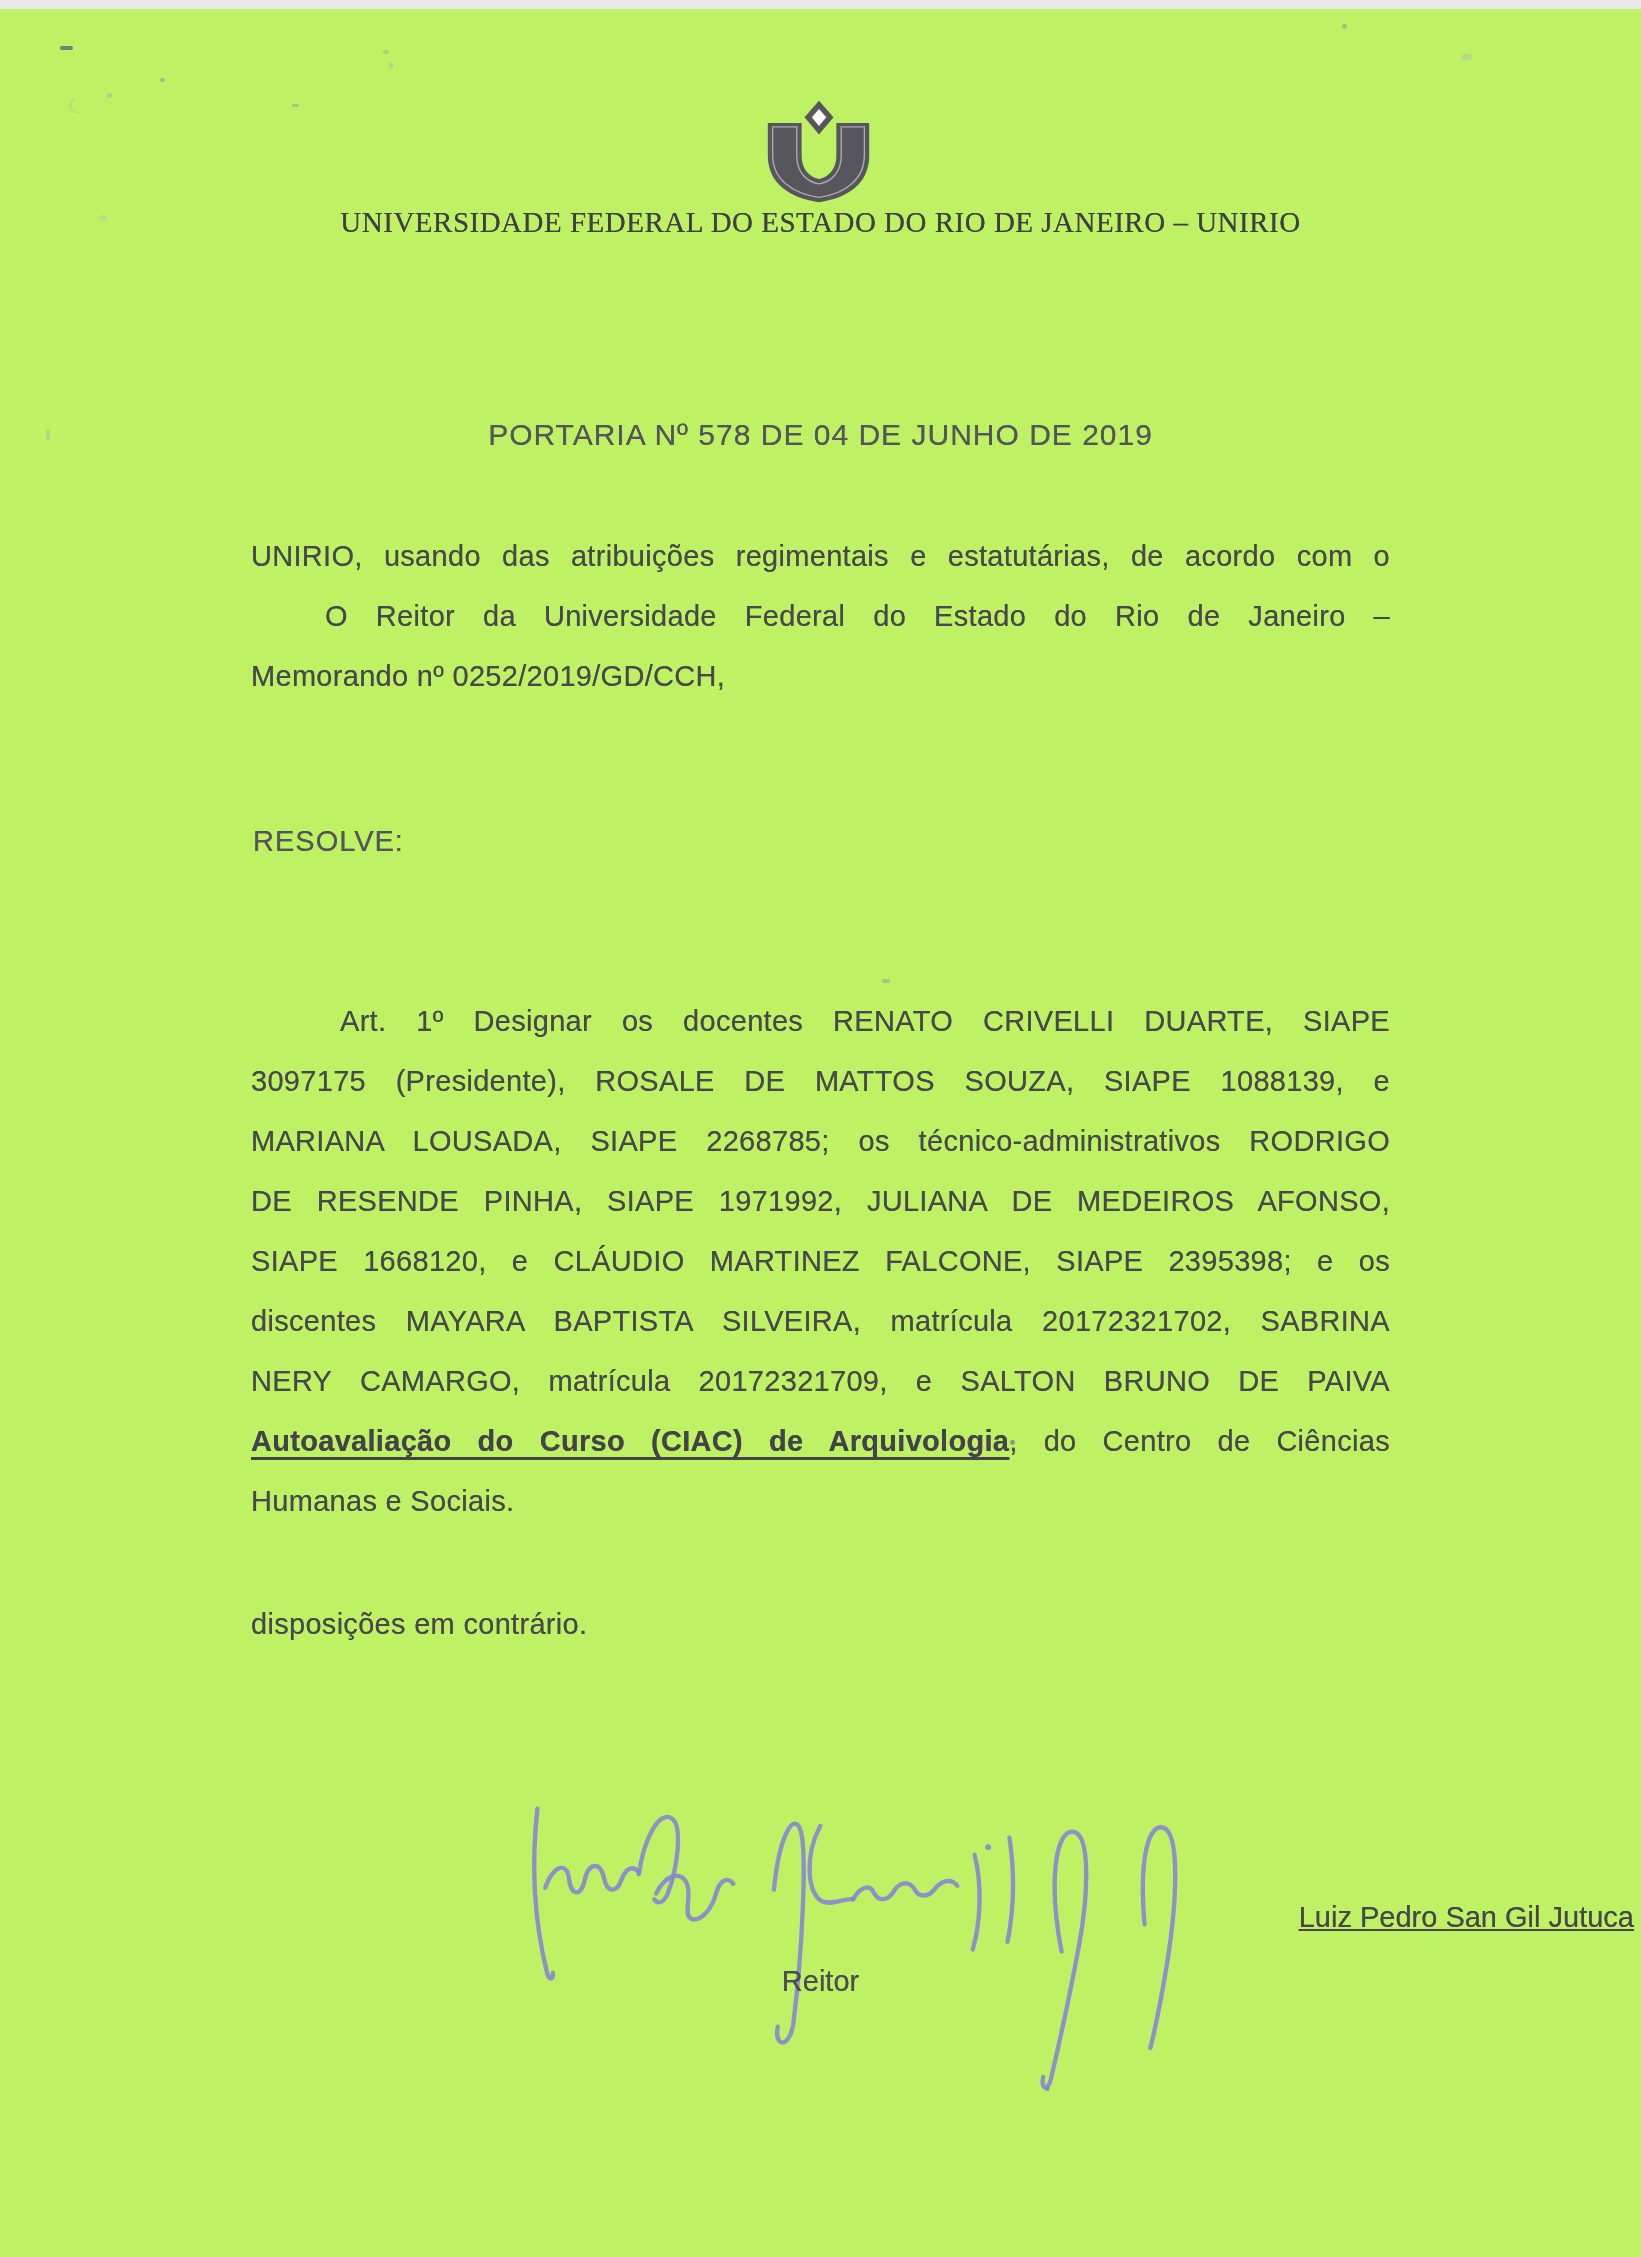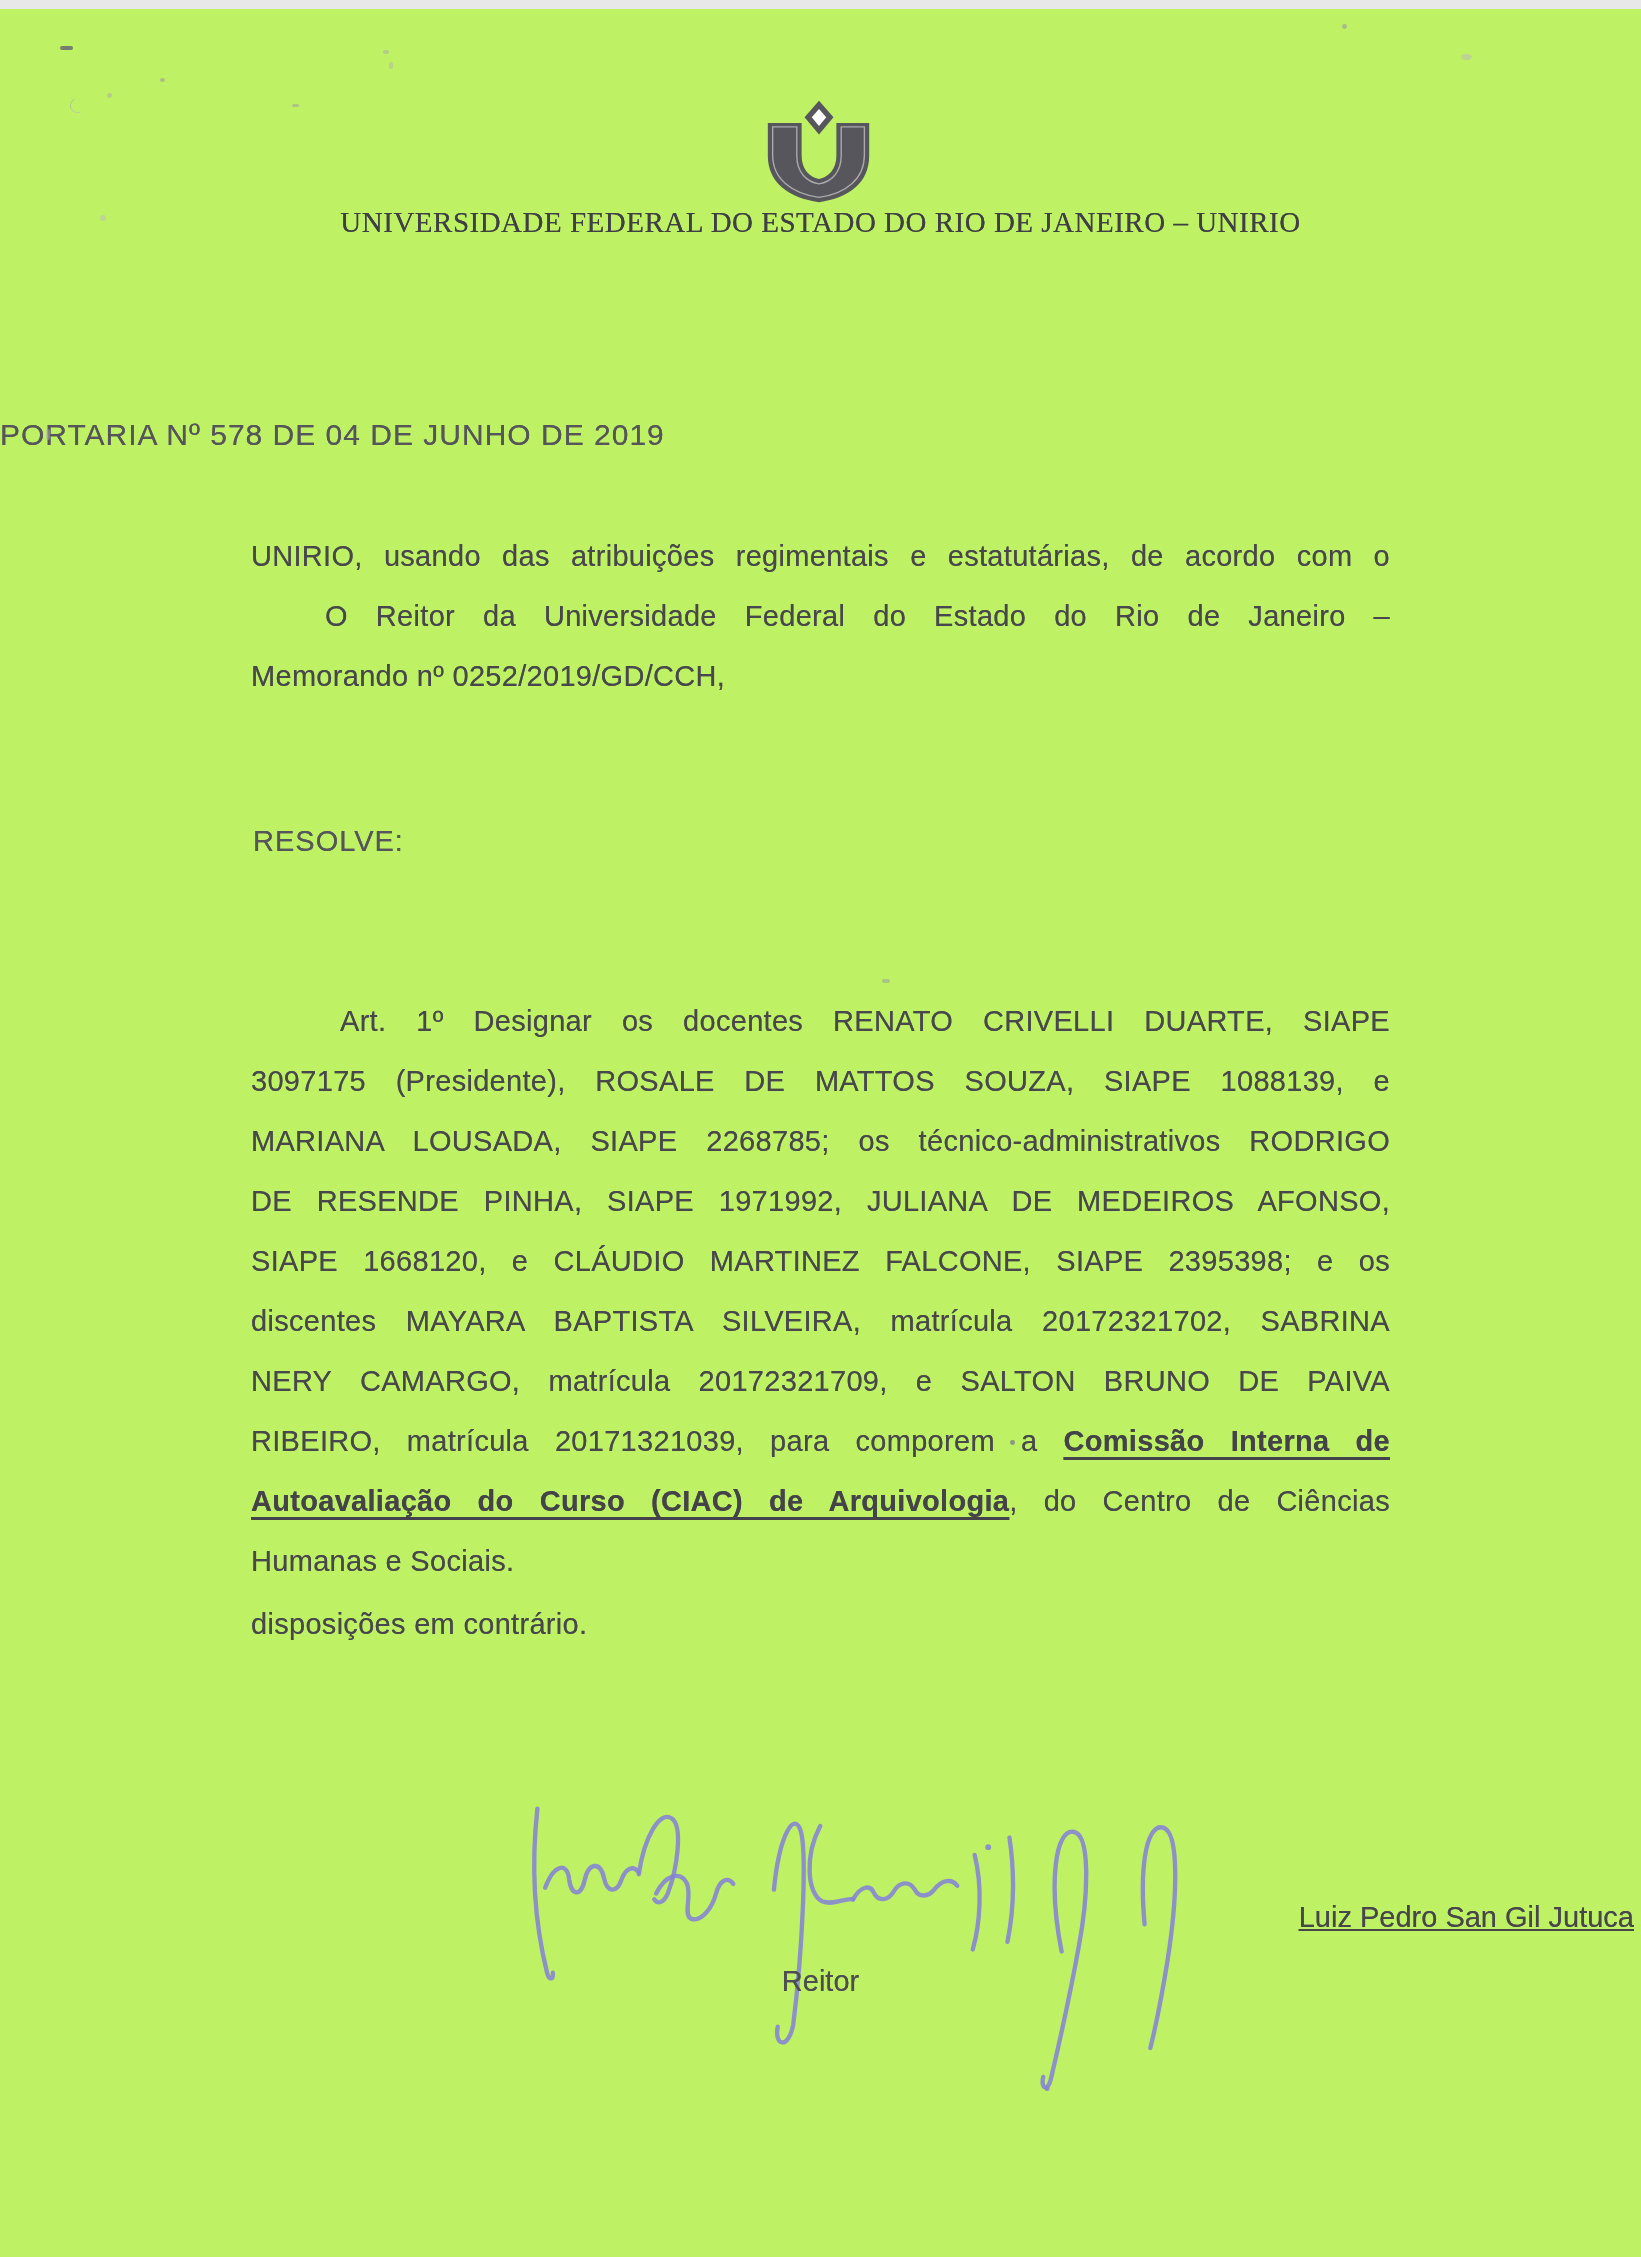--- a/index.html
+++ b/index.html
@@ -14,21 +14,21 @@
   
   #logo { left:761px; top:87px; width:116px; height:112px; }
   #institution {
     left:0; top:197px; width:1641px; text-align:center;
     font-family:"Liberation Serif","DejaVu Serif",serif;
     font-size:29px; letter-spacing:0.5px; color:#3f3f45;
     text-shadow:0 0 0.6px rgba(60,60,66,.85);
   }
   
   #title {
-    left:0; top:409px; width:1641px; 
+    left:0; top:409px; width:1641px; text-align:center;
     font-size:30px; letter-spacing:1px; color:#55555b;
     text-shadow:0 0 0.6px rgba(70,70,76,.8);
   }
   
   .para {
     left:251px; width:1139px;
     font-size:29px; line-height:60px; letter-spacing:0.3px;
     color:var(--tx); text-shadow:0 0 0.6px rgba(72,72,78,.75);
   }
   #intro { top:517px; }
@@ -98,21 +98,20 @@
   <div id="resolve" class="abs">RESOLVE:</div>
 
   <div id="art1" class="abs para">
       <div class="tline just" style="text-indent: 89px;"><span>Art. 1º Designar os docentes RENATO CRIVELLI DUARTE, SIAPE</span></div>
       <div class="tline just"><span>3097175 (Presidente), ROSALE DE MATTOS SOUZA, SIAPE 1088139, e</span></div>
       <div class="tline just"><span>MARIANA LOUSADA, SIAPE 2268785; os técnico-administrativos RODRIGO</span></div>
       <div class="tline just"><span>DE RESENDE PINHA, SIAPE 1971992, JULIANA DE MEDEIROS AFONSO,</span></div>
       <div class="tline just"><span>SIAPE 1668120, e CLÁUDIO MARTINEZ FALCONE, SIAPE 2395398; e os</span></div>
       <div class="tline just"><span>discentes MAYARA BAPTISTA SILVEIRA, matrícula 20172321702, SABRINA</span></div>
       <div class="tline just"><span>NERY CAMARGO, matrícula 20172321709, e SALTON BRUNO DE PAIVA</span></div>
-      <div class="tline just"><span>RIBEIRO, matrícula 20171321039, para comporem a </span><span class="bu">Comissão Interna de</span></div>
       <div class="tline just"><span class="bu">Autoavaliação do Curso (CIAC) de Arquivologia</span><span>, do Centro de Ciências</span></div>
       <div class="tline"><span>Humanas e Sociais.</span></div>
     </div>
 
   <div id="art2" class="abs para">
       <div class="tline"><span>disposições em contrário.</span></div>
     </div>
 
   <svg id="sig-svg" class="abs" viewBox="0 0 720 325" aria-hidden="true">
     <path class="sig-stroke" d="M17,16 C11,70 13,130 27,186 C29,194 34,194 33,186"></path>

